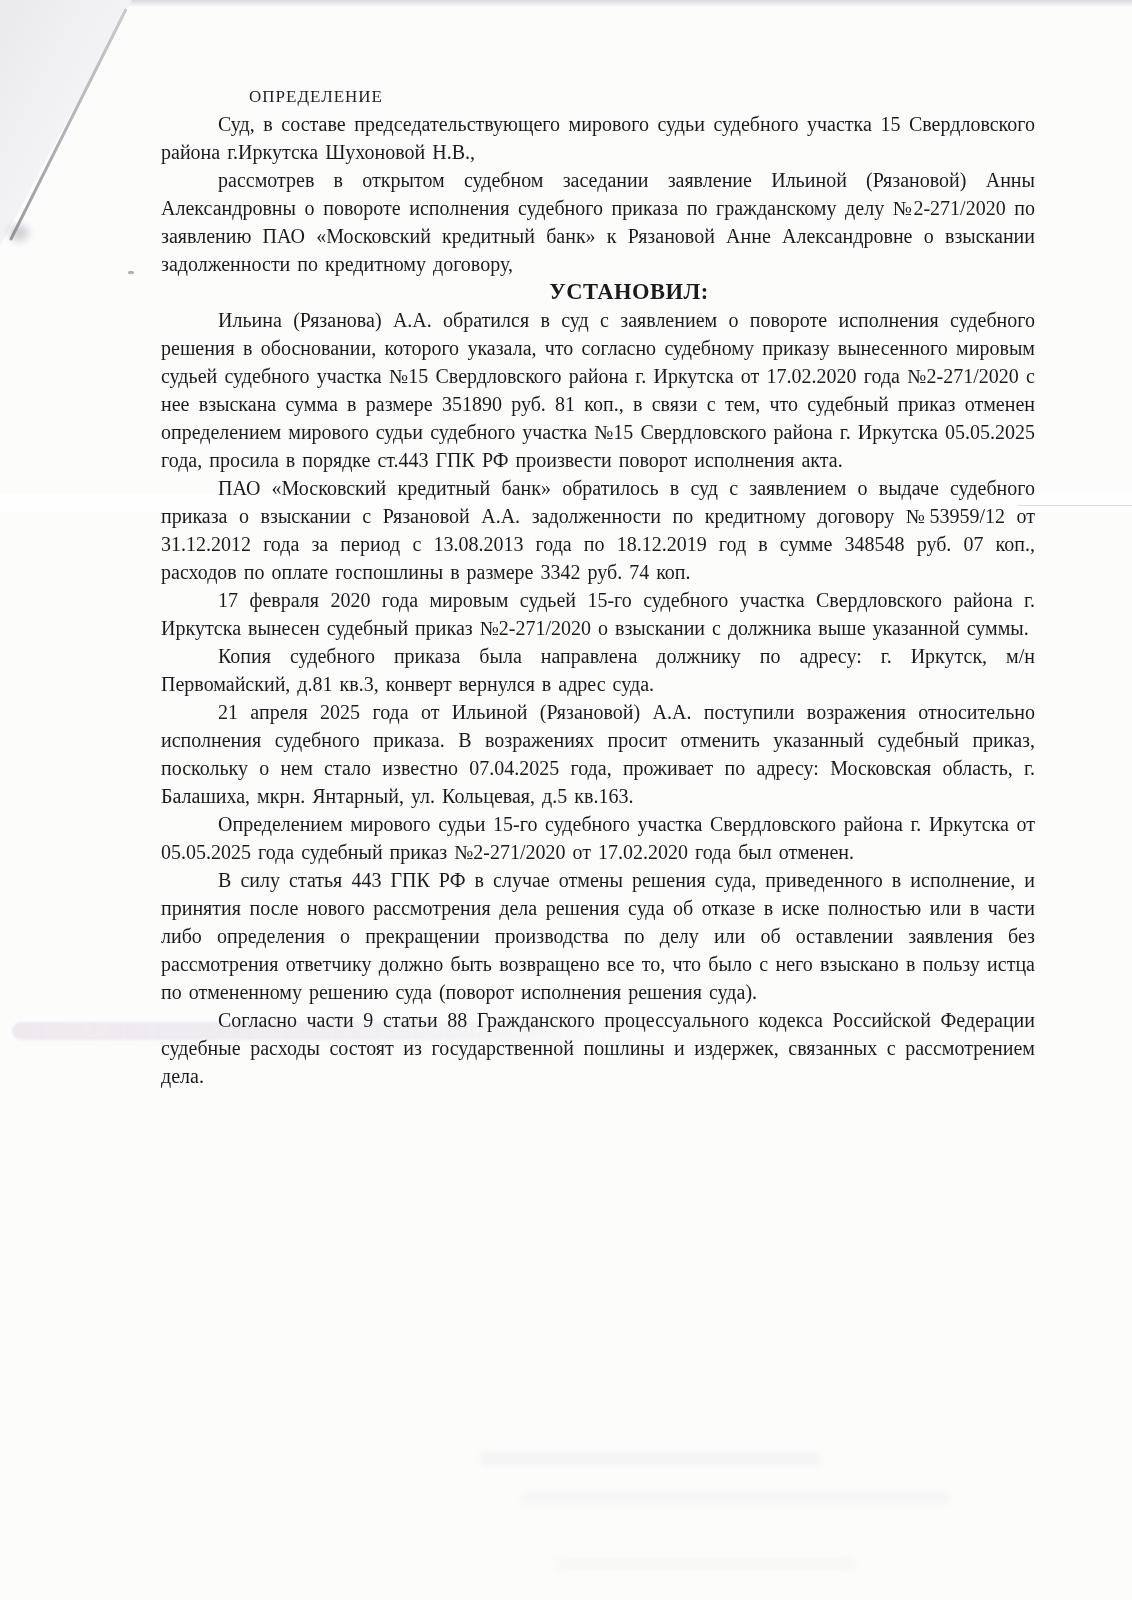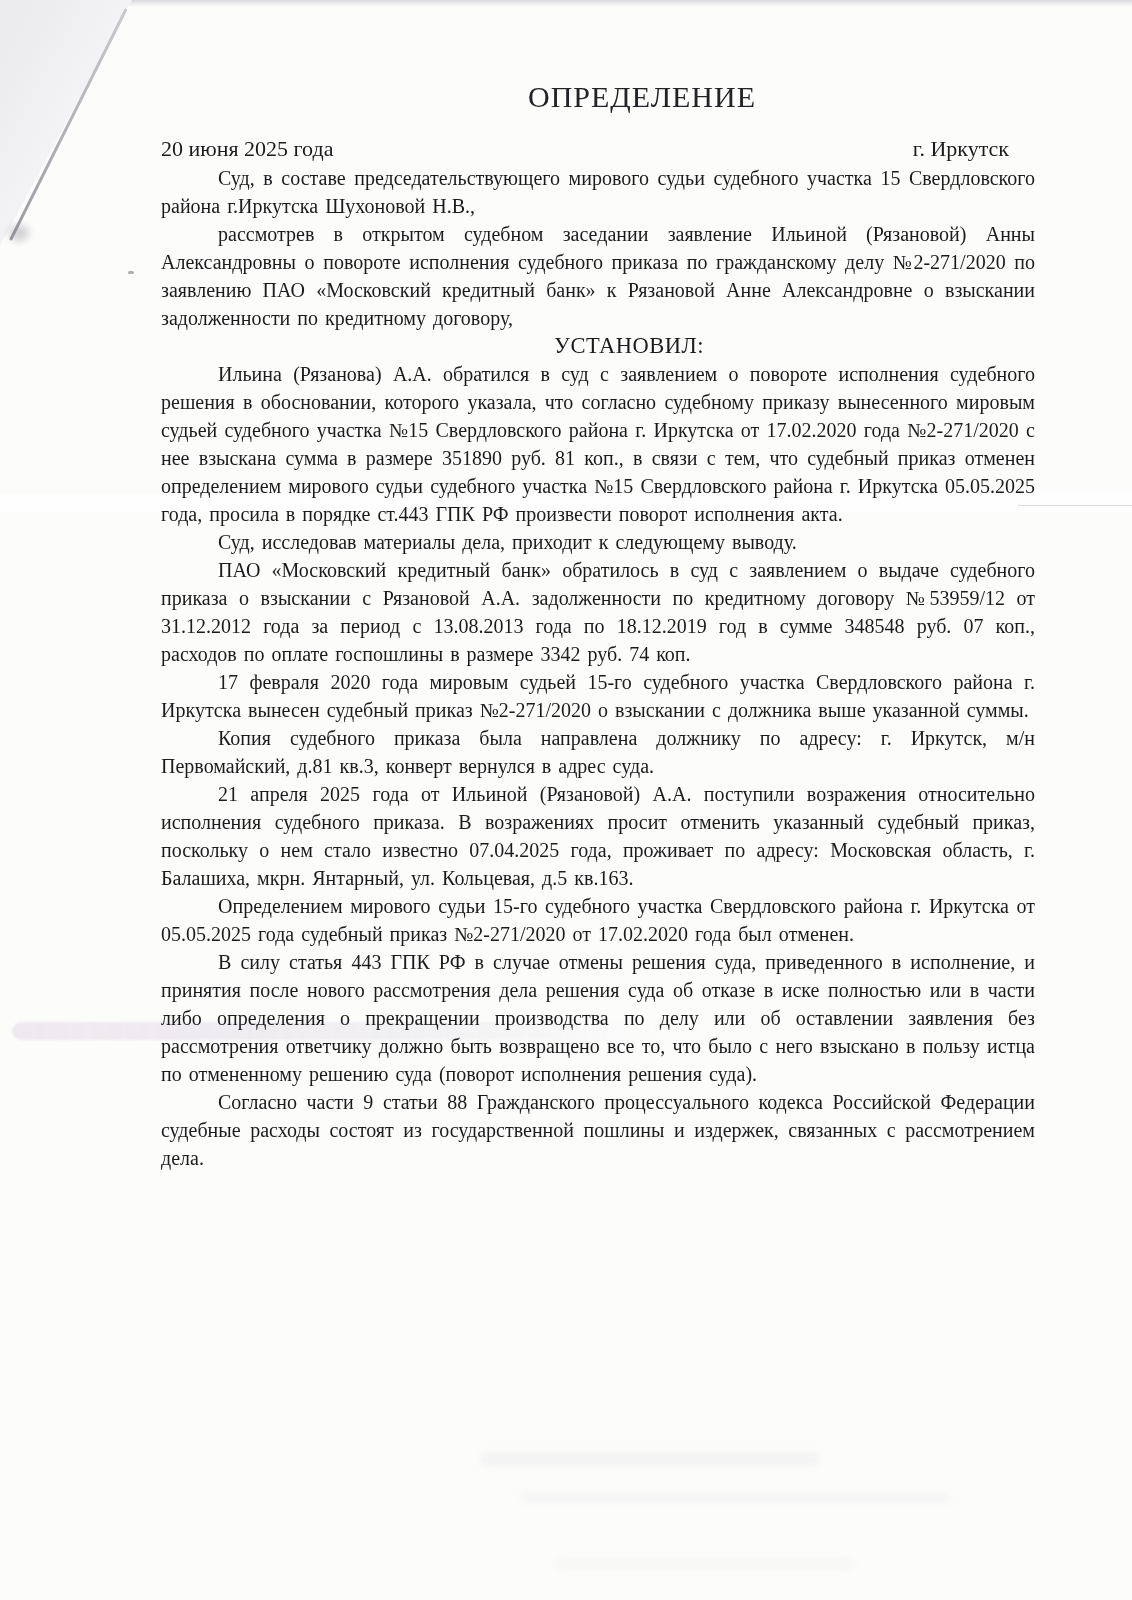--- a/index.html
+++ b/index.html
@@ -34,33 +34,33 @@
   .dot-artifact { position:absolute; left:128px; top:271px; width:6px; height:3px;
     background:#55555c; opacity:.45; border-radius:2px; }
   .ghost { position:absolute; background:rgba(150,150,162,.08); filter:blur(3px); border-radius:6px; }
   .ghost.g1 { left:480px; top:1452px; width:340px; height:14px; }
   .ghost.g2 { left:520px; top:1492px; width:430px; height:12px; background:rgba(150,150,162,.06); }
   .ghost.g3 { left:555px; top:1558px; width:300px; height:12px; background:rgba(150,150,162,.05); }
 
   
   .doc { position:absolute; left:161px; top:84px; width:874px; }
   .doc-title {
-    text-align:center; margin:0 0 0 88px; font-size:30px; line-height:26px;
+    text-align:left; margin:0 0 0 88px; font-size:17px; line-height:26px;
     letter-spacing:1px; color:#232327;
   }
   .dateline { margin-top:24px; height:30px; line-height:30px; font-size:22px;
     display:flex; justify-content:space-between; }
   .dateline .right { margin-right:26px; }
   .para {
     margin:0; font-size:20px; line-height:28px;
     text-align:justify; text-indent:57px; word-spacing:2px;
   }
   .section-heading {
     margin:0 0 0 62px; font-size:22.5px; line-height:28px;
-    text-align:center; letter-spacing:.5px;
+    text-align:center; letter-spacing:.5px;font-weight:bold;
   }
 </style>
 </head>
 <body>
 
 <div class="scan-page">
 
   <div class="top-edge"></div>
   <div class="fold-triangle"></div>
   <div class="fold-line"></div>
@@ -69,35 +69,30 @@
   <div class="band-right"></div>
   <div class="smudge-mid"></div>
   <div class="dot-artifact"></div>
   <div class="ghost g1"></div>
   <div class="ghost g2"></div>
   <div class="ghost g3"></div>
 
   <div class="doc">
     <div class="doc-title">ОПРЕДЕЛЕНИЕ</div>
 
-    <div class="dateline">
-      <span class="left">20 июня 2025 года</span>
-      <span class="right">г. Иркутск</span>
-    </div>
 
     <div>
         <p class="para">Суд, в составе председательствующего мирового судьи судебного участка 15 Свердловского района г.Иркутска Шухоновой Н.В.,</p>
         <p class="para">рассмотрев в открытом судебном заседании заявление Ильиной (Рязановой) Анны Александровны о повороте исполнения судебного приказа по гражданскому делу №2-271/2020 по заявлению ПАО «Московский кредитный банк» к Рязановой Анне Александровне о взыскании задолженности по кредитному договору,</p>
       </div>
 
     <div class="section-heading">УСТАНОВИЛ:</div>
 
     <div>
         <p class="para">Ильина (Рязанова) А.А. обратился в суд с заявлением о повороте исполнения судебного решения в обосновании, которого указала, что согласно судебному приказу вынесенного мировым судьей судебного участка №15 Свердловского района г. Иркутска от 17.02.2020 года №2-271/2020 с нее взыскана сумма в размере 351890 руб. 81 коп., в связи с тем, что судебный приказ отменен определением мирового судьи судебного участка №15 Свердловского района г. Иркутска 05.05.2025 года, просила в порядке ст.443 ГПК РФ произвести поворот исполнения акта.</p>
-        <p class="para">Суд, исследовав материалы дела, приходит к следующему выводу.</p>
         <p class="para">ПАО «Московский кредитный банк» обратилось в суд с заявлением о выдаче судебного приказа о взыскании с Рязановой А.А. задолженности по кредитному договору №53959/12 от 31.12.2012 года за период с 13.08.2013 года по 18.12.2019 год в сумме 348548 руб. 07 коп., расходов по оплате госпошлины в размере 3342 руб. 74 коп.</p>
         <p class="para">17 февраля 2020 года мировым судьей 15-го судебного участка Свердловского района г. Иркутска вынесен судебный приказ №2-271/2020 о взыскании с должника выше указанной суммы.</p>
         <p class="para">Копия судебного приказа была направлена должнику по адресу: г. Иркутск, м/н Первомайский, д.81 кв.3, конверт вернулся в адрес суда.</p>
         <p class="para">21 апреля 2025 года от Ильиной (Рязановой) А.А. поступили возражения относительно исполнения судебного приказа. В возражениях просит отменить указанный судебный приказ, поскольку о нем стало известно 07.04.2025 года, проживает по адресу: Московская область, г. Балашиха, мкрн. Янтарный, ул. Кольцевая, д.5 кв.163.</p>
         <p class="para">Определением мирового судьи 15-го судебного участка Свердловского района г. Иркутска от 05.05.2025 года судебный приказ №2-271/2020 от 17.02.2020 года был отменен.</p>
         <p class="para">В силу статья 443 ГПК РФ в случае отмены решения суда, приведенного в исполнение, и принятия после нового рассмотрения дела решения суда об отказе в иске полностью или в части либо определения о прекращении производства по делу или об оставлении заявления без рассмотрения ответчику должно быть возвращено все то, что было с него взыскано в пользу истца по отмененному решению суда (поворот исполнения решения суда).</p>
         <p class="para">Согласно части 9 статьи 88 Гражданского процессуального кодекса Российской Федерации судебные расходы состоят из государственной пошлины и издержек, связанных с рассмотрением дела.</p>
       </div>
   </div>
 </div>

